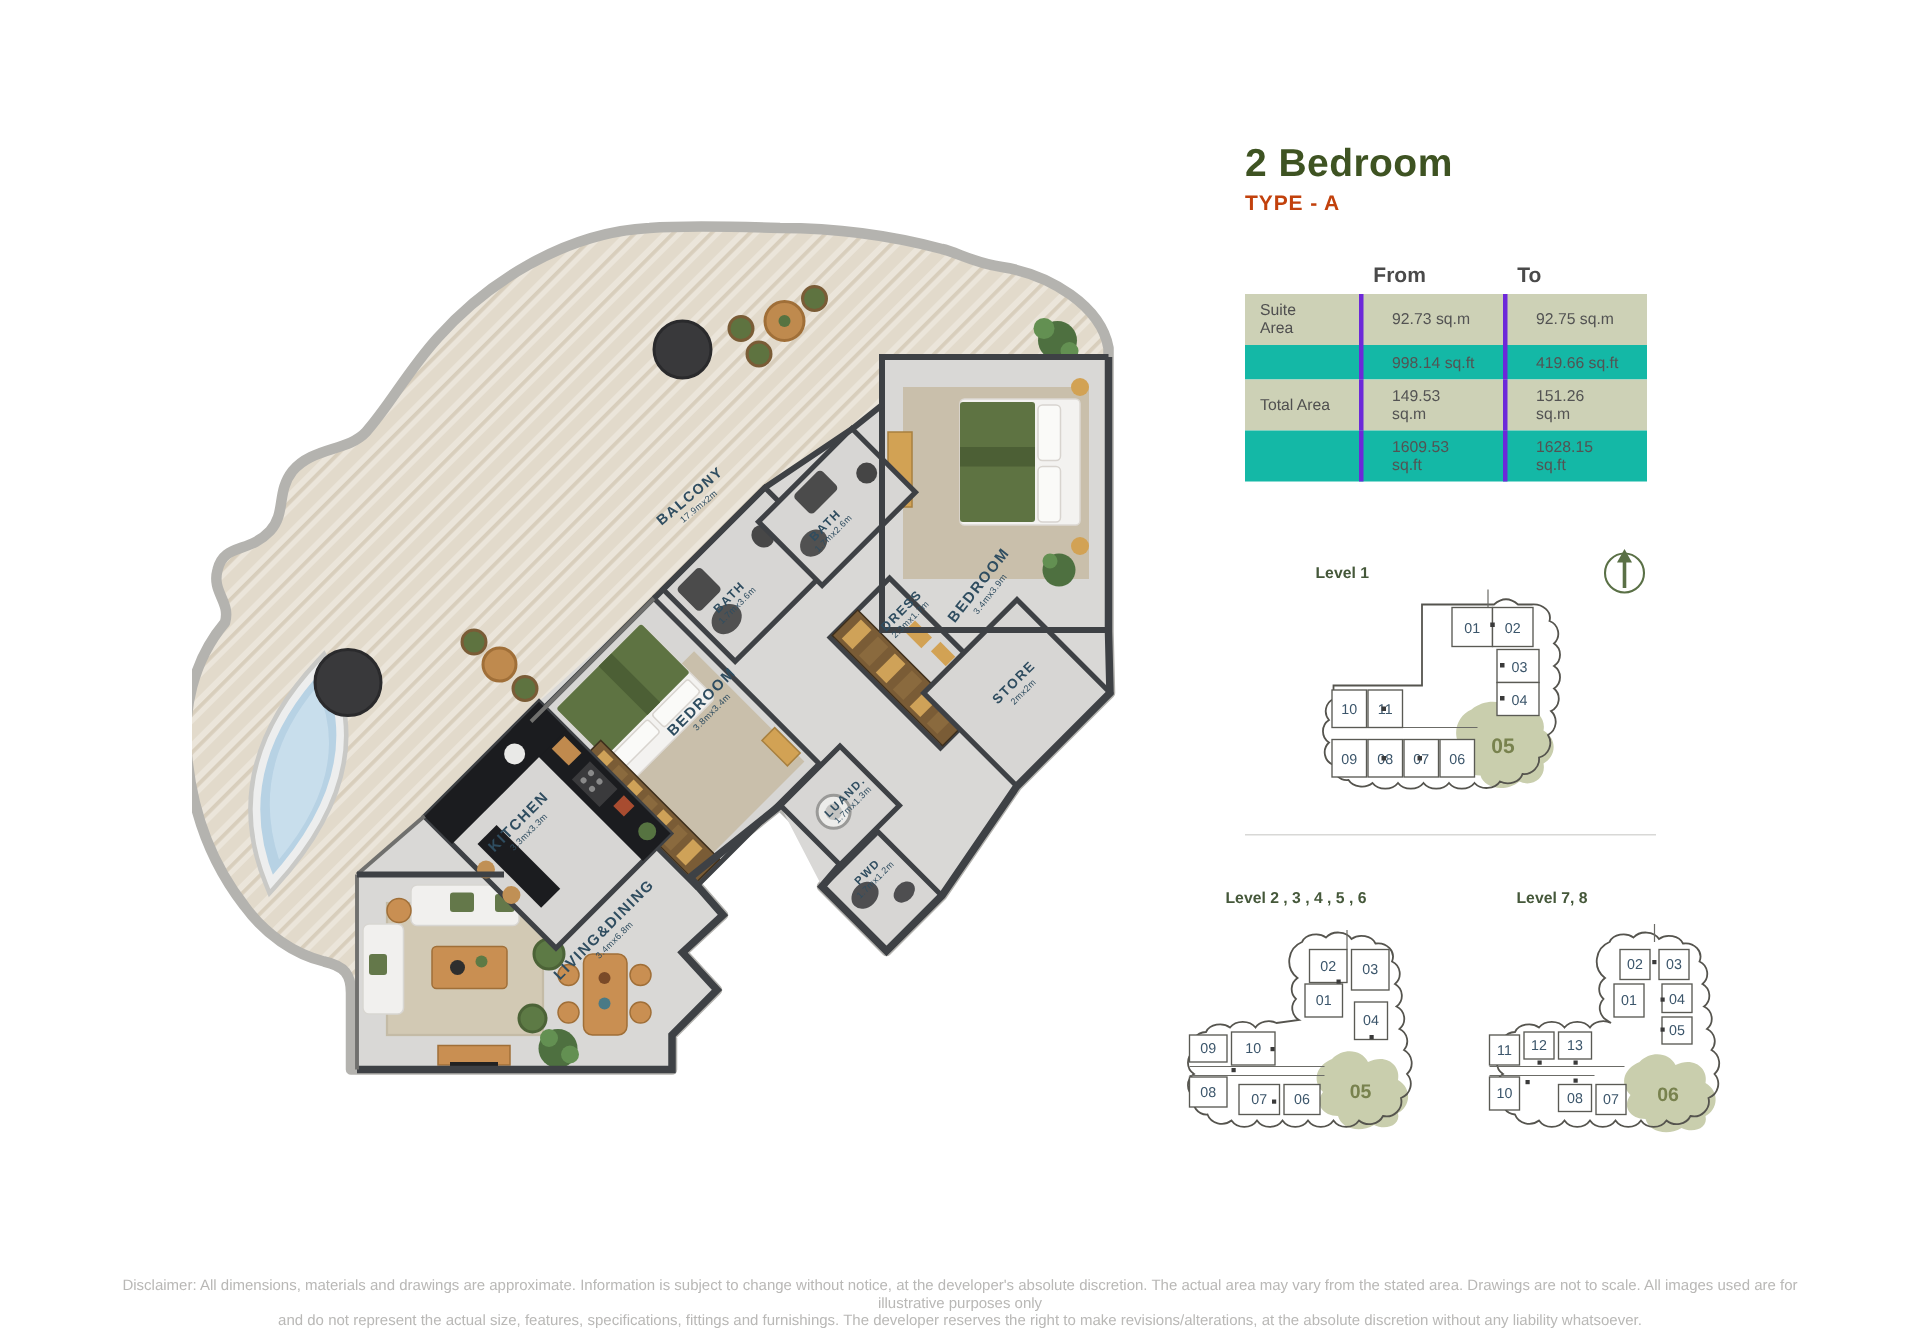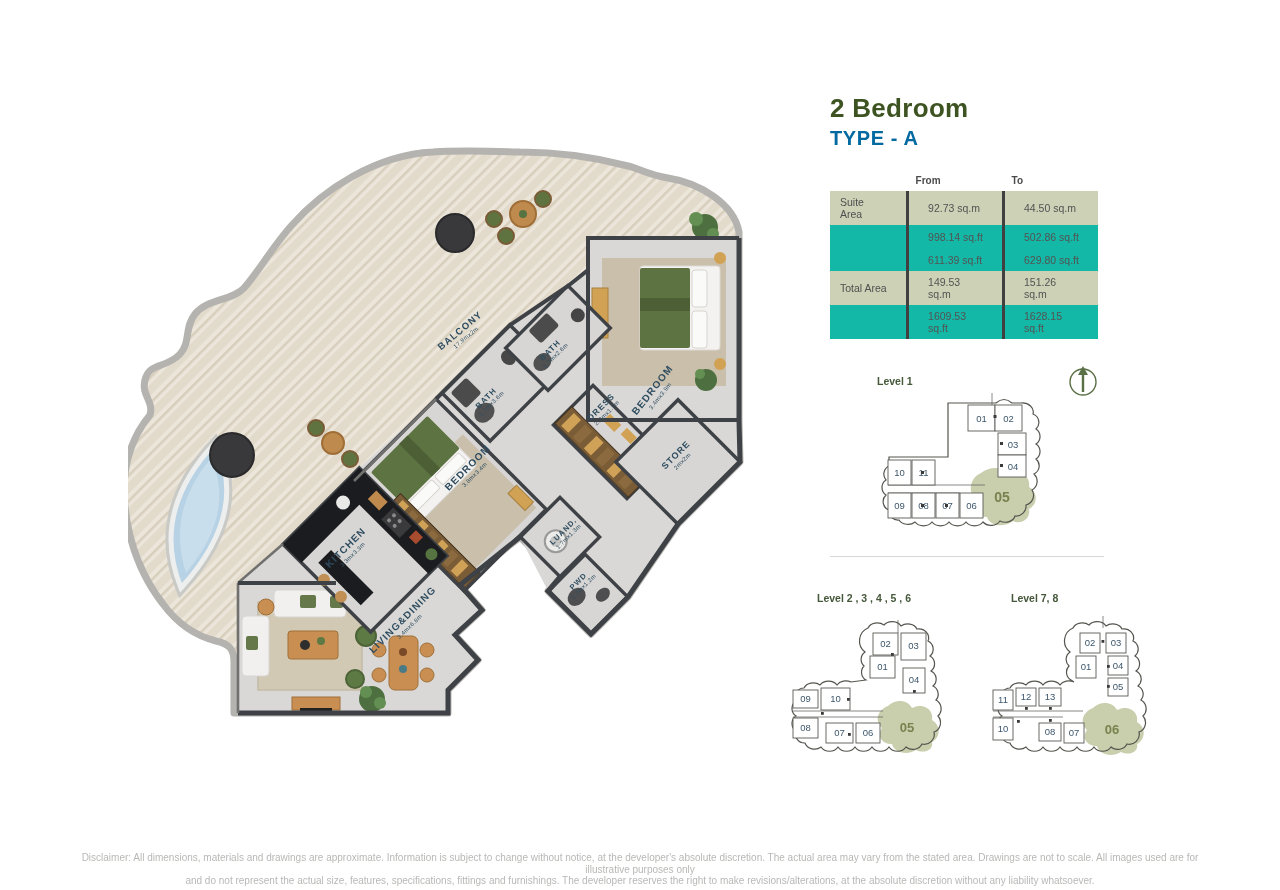--- a/index.html
+++ b/index.html
@@ -1,28 +1,28 @@
 <!DOCTYPE html>
 <html><head>
 <meta charset="utf-8">
 <style>
   html,body{margin:0;padding:0;background:#ffffff;}
   .page{position:relative;width:1280px;height:890px;background:#ffffff;overflow:hidden;
         font-family:"Liberation Sans",sans-serif;}
   
   .titleblock{position:absolute;left:830px;top:93px;}
   .title{font-size:26px;font-weight:700;color:#3e5322;letter-spacing:0.3px;}
-  .subtitle{font-size:20px;font-weight:600;color:#0369a1;margin-top:3px;letter-spacing:0.6px;}
+  .subtitle{font-size:14px;font-weight:600;color:#c2410c;margin-top:3px;letter-spacing:0.6px;}
   table.areas{position:absolute;left:830px;top:170px;border-collapse:collapse;width:268px;
               font-size:10.5px;color:#535353;}
-  table.areas th{font-size:10px;font-weight:700;color:#4a4a4a;text-align:left;
+  table.areas th{font-size:14px;font-weight:700;color:#4a4a4a;text-align:left;
                  padding:5px 8px 5px 8px;}
   table.areas td{padding:5px 19px;height:13px;}
   table.areas td.lbl{padding-left:10px;width:92px;color:#4f4f4f;}
-  table.areas td.v{width:88px;border-left:3px solid #404040;}
+  table.areas td.v{width:88px;border-left:3px solid #6d28d9;}
   tr.shade td{background:#cdd1b6;}
   tr.plain td{background:#14b8a6;}
   .divider{position:absolute;left:830px;top:556px;width:274px;border-top:1px solid #d8d8d6;}
   .disclaimer{position:absolute;left:60px;right:60px;top:852px;text-align:center;
               font-size:10px;line-height:11.5px;color:#b9b8b6;}
   svg{position:absolute;}
   
   .kp-label{font-size:10.5px;font-weight:700;fill:#45583a;}
   .kp-num{font-size:9.5px;fill:#3c566b;}
   .kp-hi{font-weight:700;fill:#78824e;}
@@ -274,31 +274,26 @@
   <table class="areas">
     <tbody>
         <tr>
       <th></th>
       <th>From</th>
       <th>To</th>
     </tr>
     <tr class="shade">
       <td class="lbl">Suite Area</td>
       <td class="v">92.73 sq.m</td>
-      <td class="v">44.50 sq.m</td>
+      <td class="v">92.75 sq.m</td>
     </tr>
     <tr class="plain">
       <td class="lbl"></td>
       <td class="v">998.14 sq.ft</td>
-      <td class="v">502.86 sq.ft</td>
-    </tr>
-    <tr class="plain">
-      <td class="lbl"></td>
-      <td class="v">611.39 sq.ft</td>
-      <td class="v">629.80 sq.ft</td>
+      <td class="v">419.66 sq.ft</td>
     </tr>
     <tr class="shade">
       <td class="lbl">Total Area</td>
       <td class="v">149.53 sq.m</td>
       <td class="v">151.26 sq.m</td>
     </tr>
     <tr class="plain">
       <td class="lbl"></td>
       <td class="v">1609.53 sq.ft</td>
       <td class="v">1628.15 sq.ft</td>

